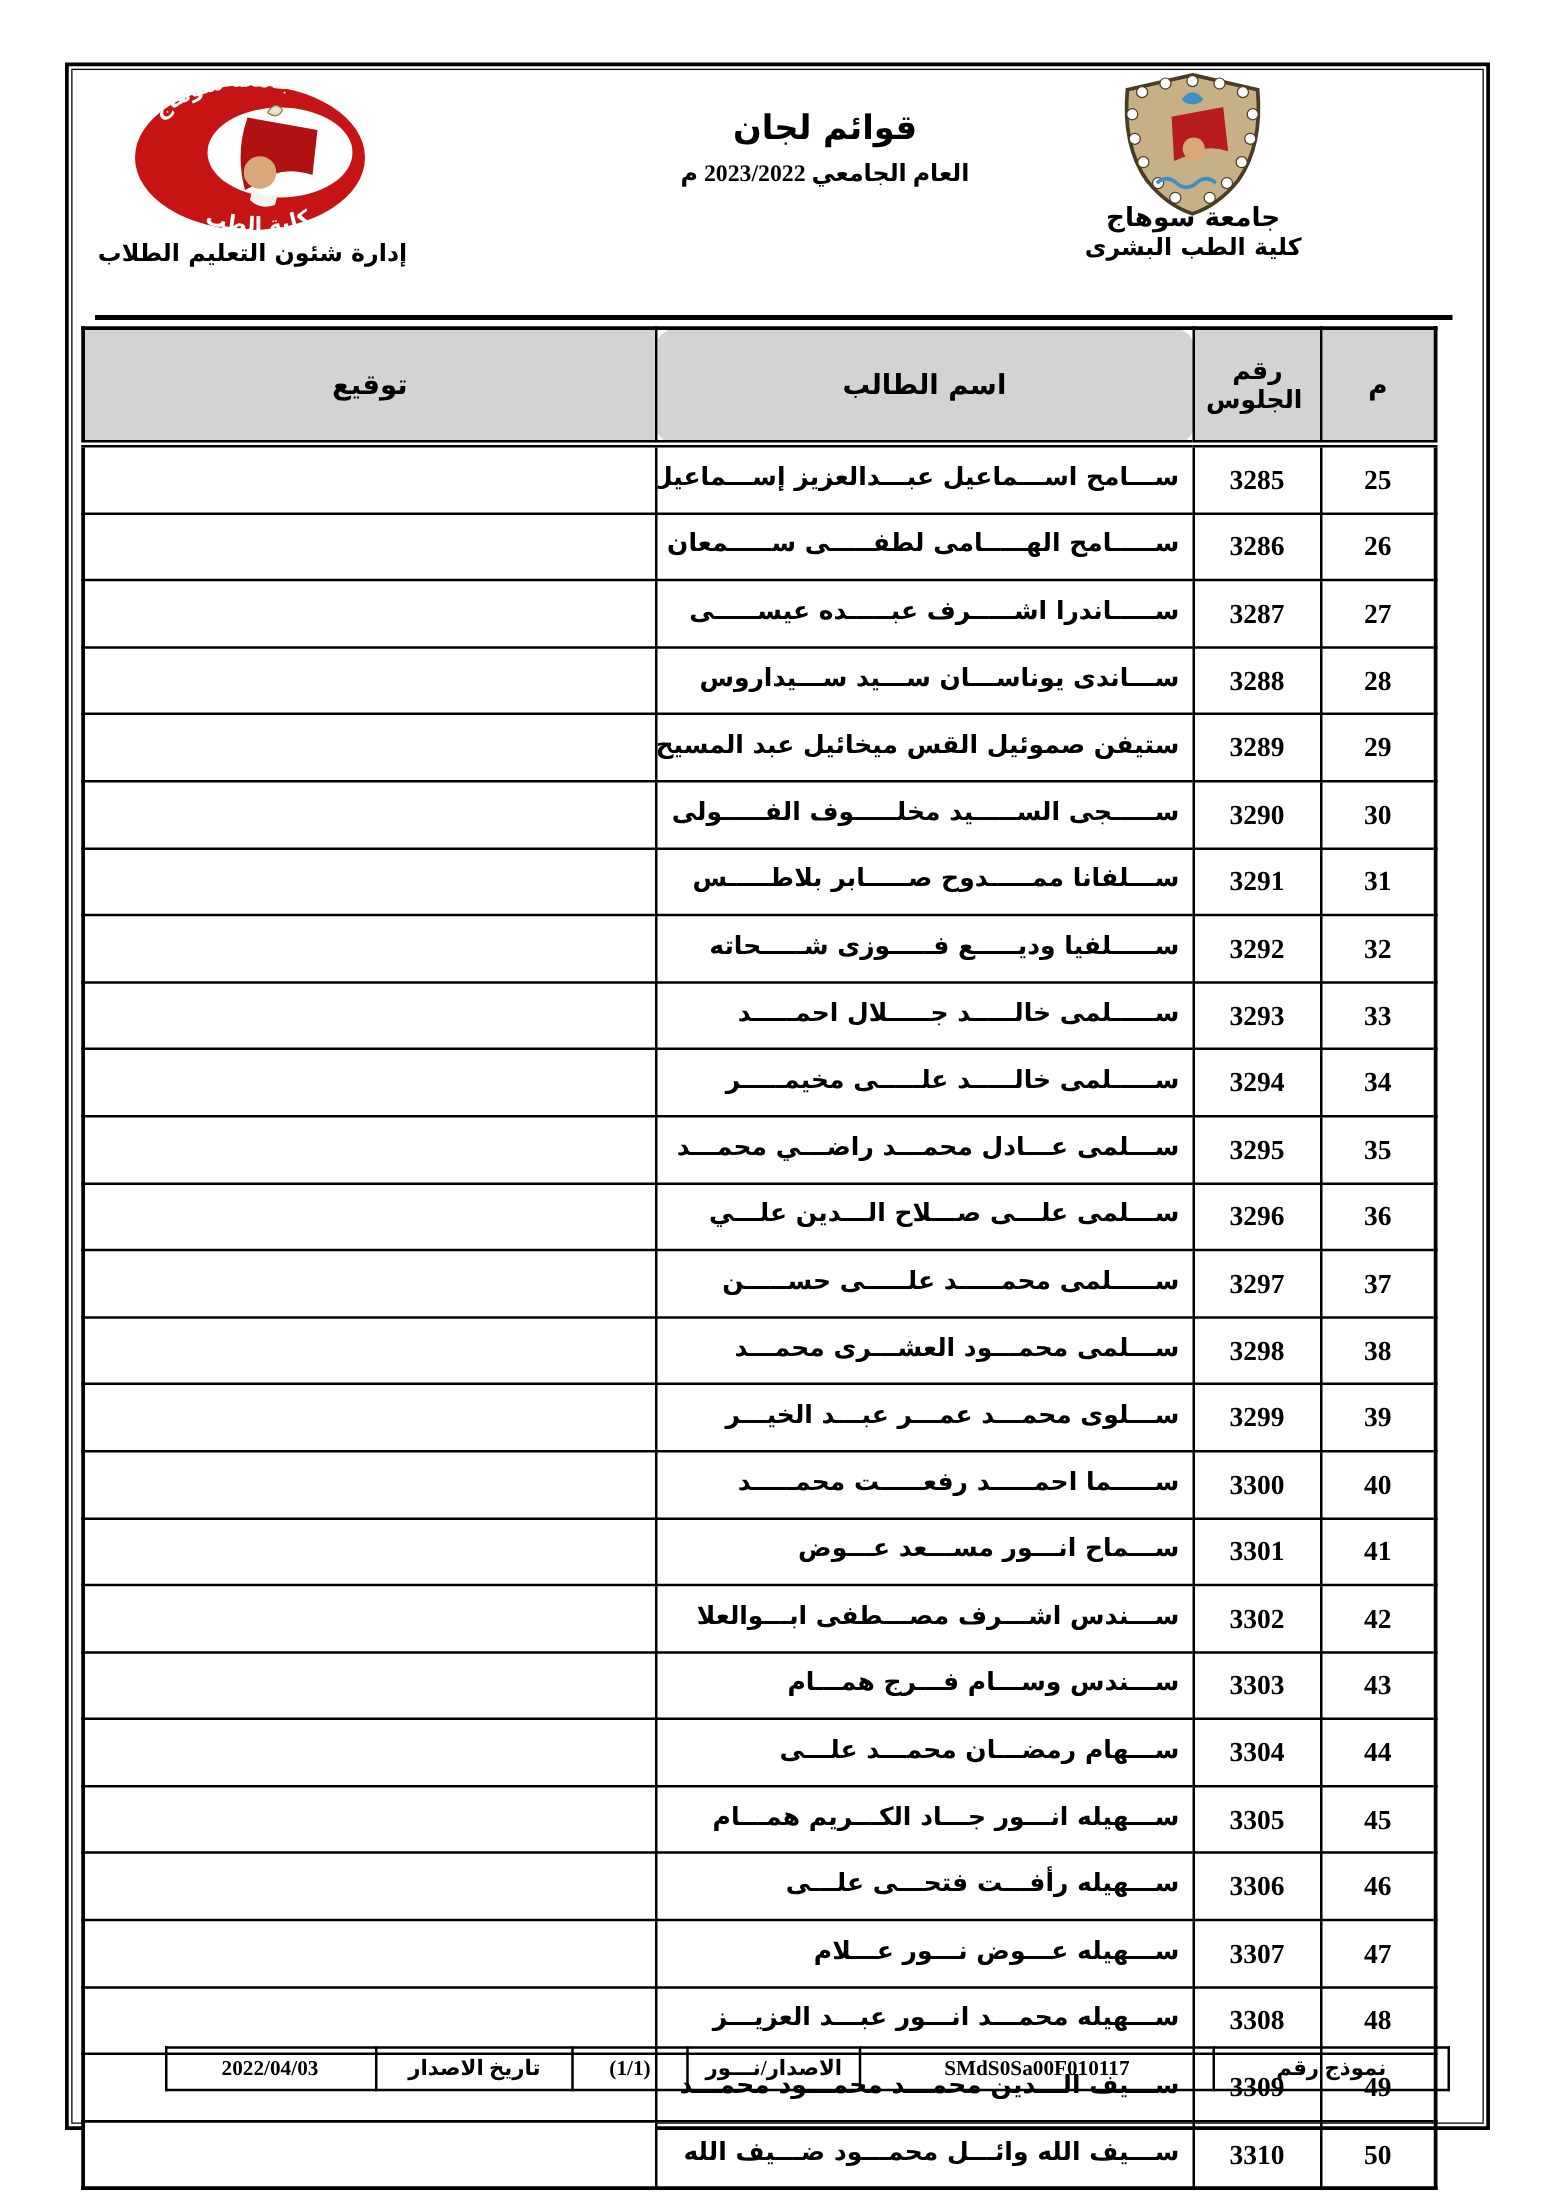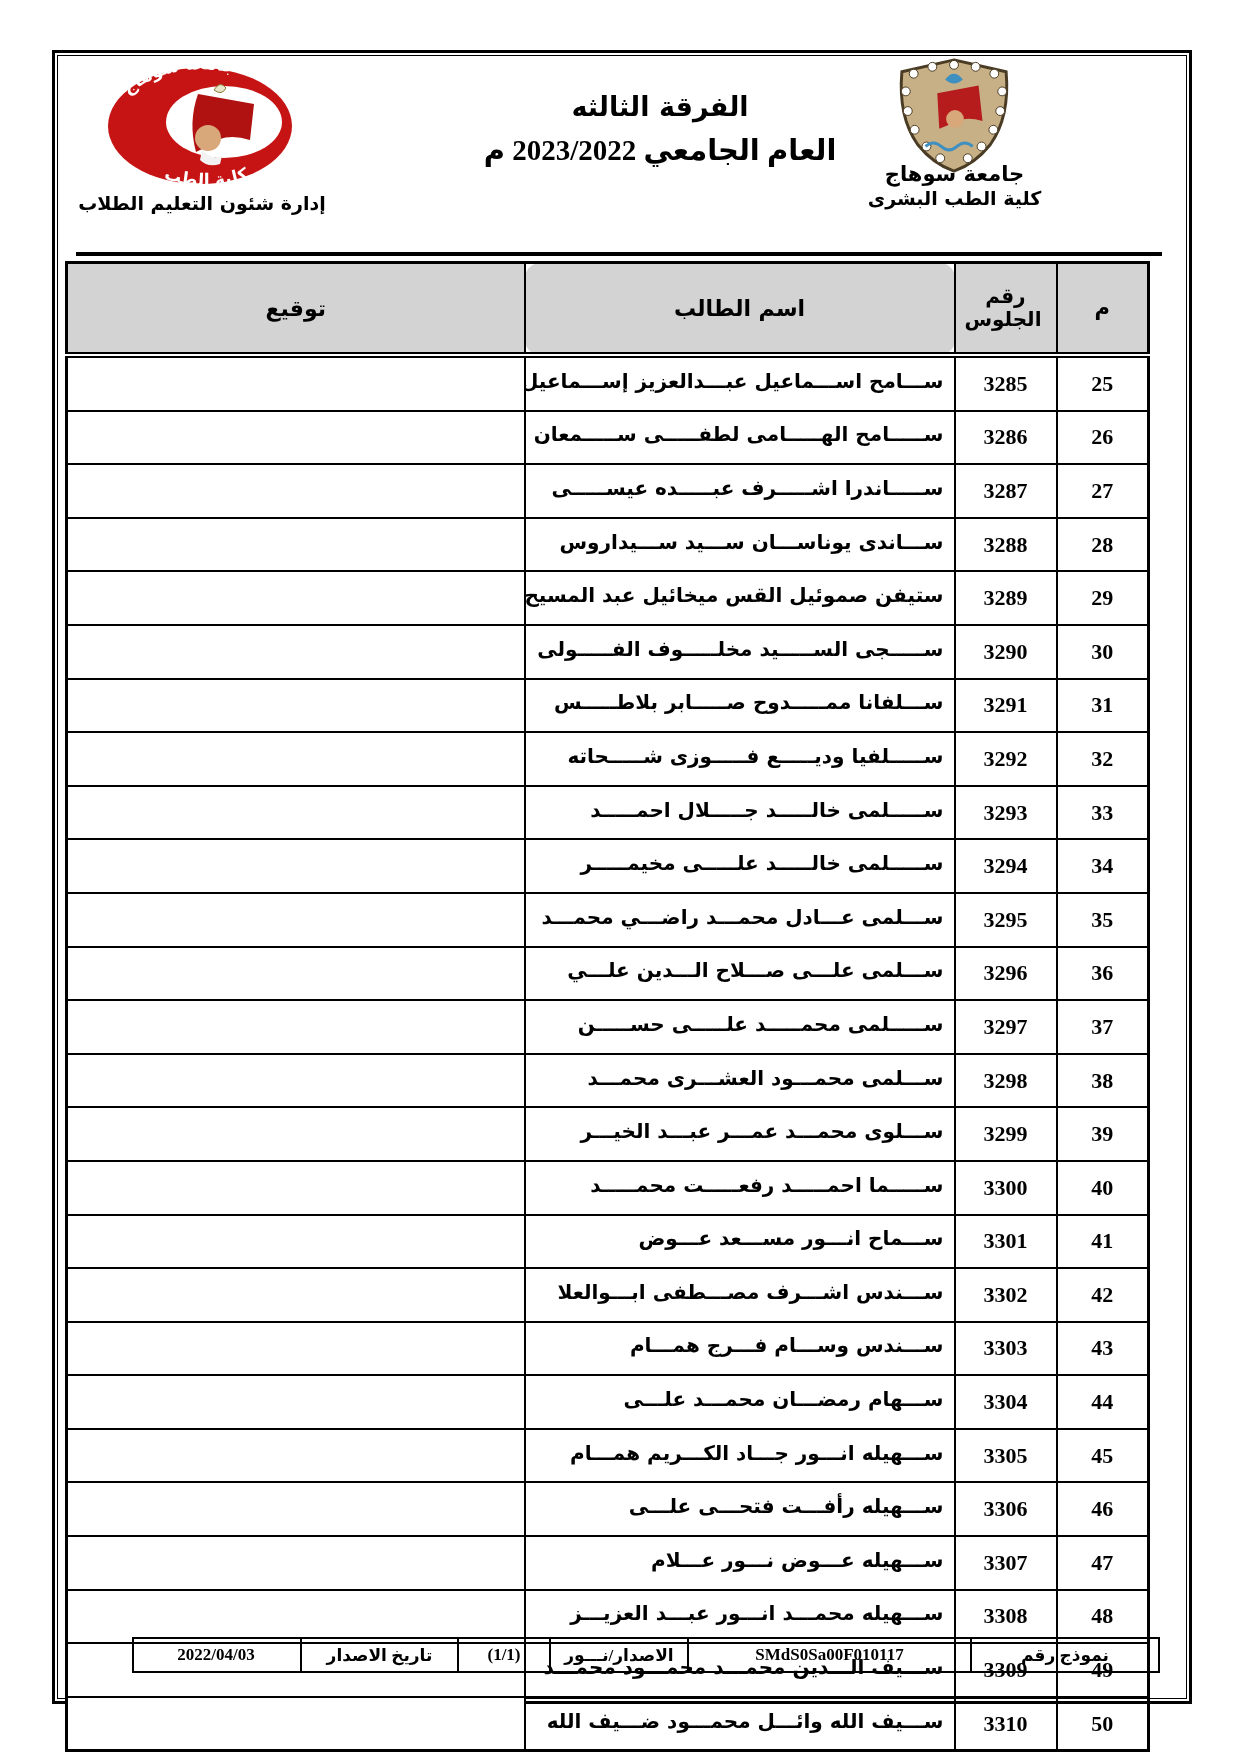--- a/index.html
+++ b/index.html
@@ -14,21 +14,21 @@
   .frame::before{content:"";position:absolute;inset:2px;border:1px solid #000;pointer-events:none;}
 
   
   .logo-crescent{position:absolute;left:102px;top:64px;width:200px;height:126px;}
   .dept-name{position:absolute;left:62px;top:192px;width:280px;text-align:center;
     font-weight:bold;font-size:19px;direction:rtl;}
   .title-block{position:absolute;left:420px;top:86px;width:480px;text-align:center;
     font-weight:bold;direction:rtl;}
   .title-line1{font-size:27px;line-height:1.25;}
   .title-line2{font-size:27px;line-height:1.25;margin-top:4px;}
-  .title-line3{font-size:29px;line-height:1.3;margin-top:8px;
+  .title-line3{font-size:19px;line-height:1.3;margin-top:8px;
     font-family:"Liberation Serif","DejaVu Sans",serif;}
   .logo-shield{position:absolute;left:878px;top:56px;width:152px;height:118px;}
   .univ-block{position:absolute;left:852px;top:162px;width:205px;text-align:center;
     font-weight:bold;direction:rtl;line-height:1.2;}
   .univ-line1{font-size:21px;}
   .univ-line2{font-size:19px;}
 
   
   .rule{position:absolute;left:76px;top:252px;width:1086px;height:4px;background:#000;}
 
@@ -94,21 +94,21 @@
     <text font-size="17" font-weight="bold" fill="#ffffff" font-family="DejaVu Sans, sans-serif">
       <textPath href="#arcTop" startOffset="14%">جامعة سوهاج</textPath>
     </text>
     <text font-size="17" font-weight="bold" fill="#ffffff" font-family="DejaVu Sans, sans-serif">
       <textPath href="#arcBot" startOffset="22%">كلية الطب</textPath>
     </text>
   </svg>
   <div class="dept-name">إدارة شئون التعليم الطلاب</div>
 
   <div class="title-block">
-    <div class="title-line2">الفرقة الثالثه</div>
+    <div class="title-line1">قوائم لجان</div>
     <div class="title-line3">العام الجامعي 2023/2022 م</div>
   </div>
 
   <svg class="logo-shield" viewBox="0 0 150 120" xmlns="http://www.w3.org/2000/svg">
     <path d="M75 4 L128 16 Q132 62 112 90 Q96 110 75 117 Q54 110 38 90 Q18 62 22 16 Z" fill="#c7b086" stroke="#4a3b24" stroke-width="3"></path>
     <g fill="#ffffff" stroke="#4a3b24" stroke-width="1">
       <circle cx="75" cy="9" r="4.5"></circle>
         <circle cx="97" cy="11" r="4.5"></circle>
         <circle cx="116" cy="18" r="4.5"></circle>
       <circle cx="124" cy="36" r="4.5"></circle>

